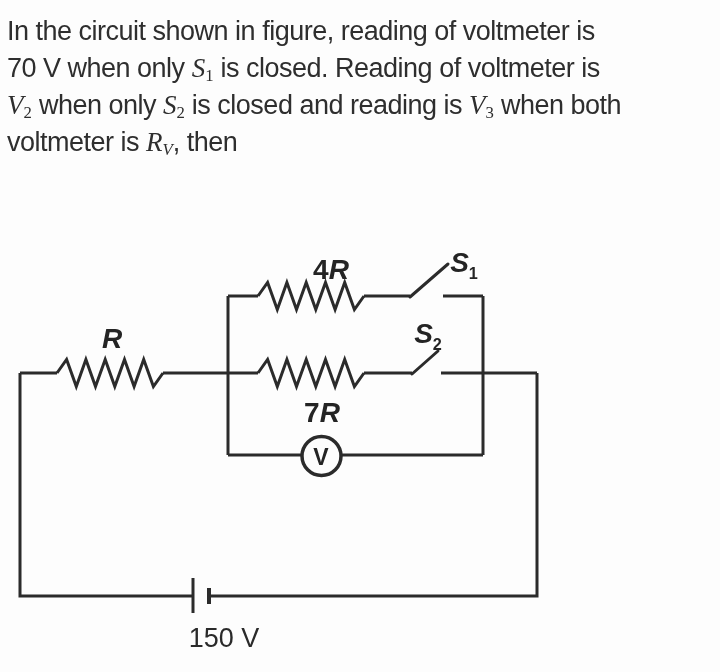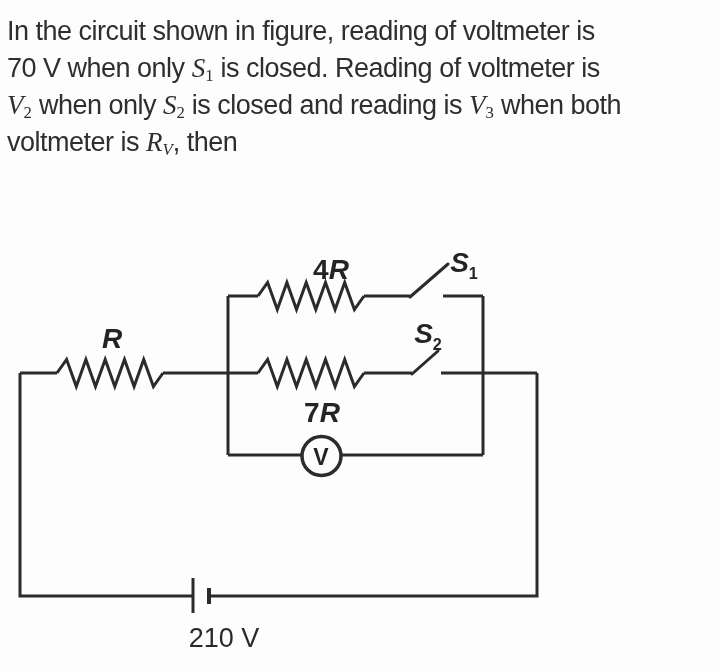--- a/index.html
+++ b/index.html
@@ -77,14 +77,14 @@
   <div class="clabel" style="left:331px; top:254px;margin-top:16px;"><span class="num">4</span><span class="var">R</span></div>
 
   <div class="clabel" style="left:322px; top:413px;"><span class="num">7</span><span class="var">R</span></div>
 
   <div class="clabel" style="left:464px; top:265px;"><span class="var">S</span><sub>1</sub></div>
 
   <div class="clabel" style="left:428px; top:336px;"><span class="var">S</span><sub>2</sub></div>
 
   <div class="clabel vlabel" style="left:321px; top:457px;">V</div>
 
-  <div class="clabel batlabel" style="left:224px; top:638px;">210 V</div>
+  <div class="clabel batlabel" style="left:224px; top:638px;">150 V</div>
 </div>
 
 </body></html>

